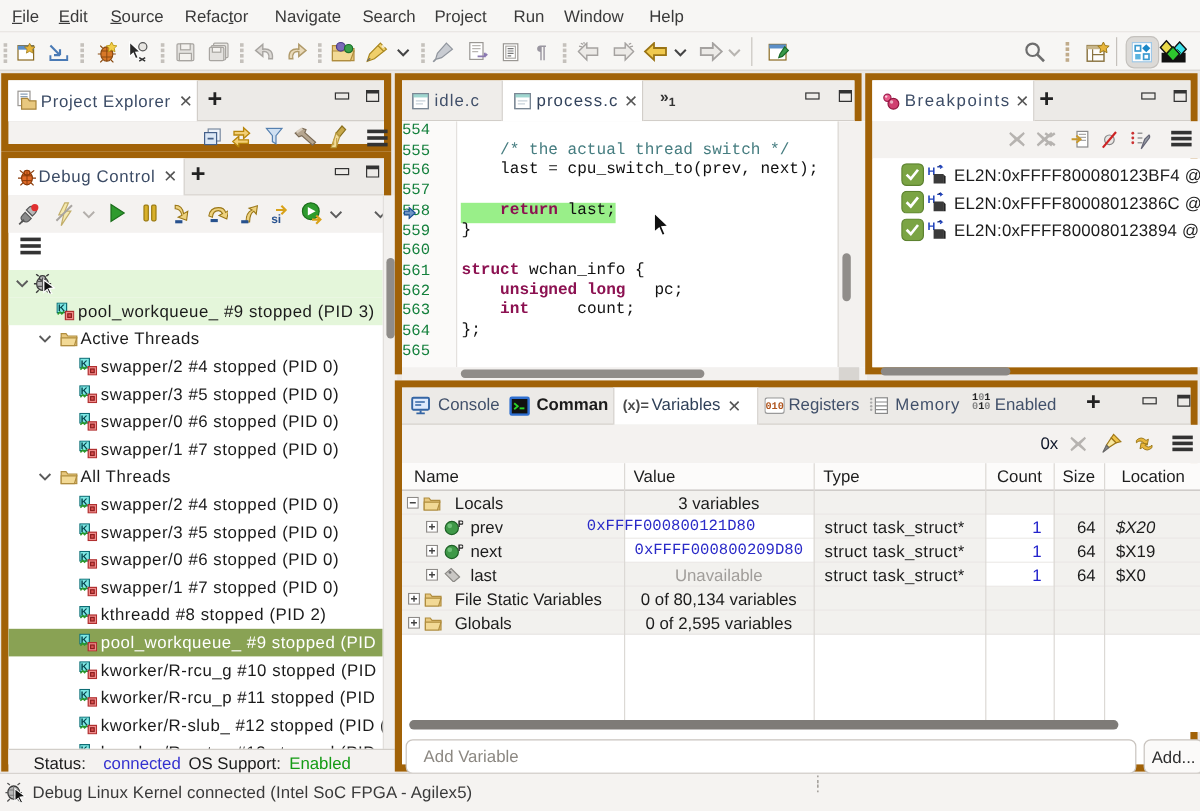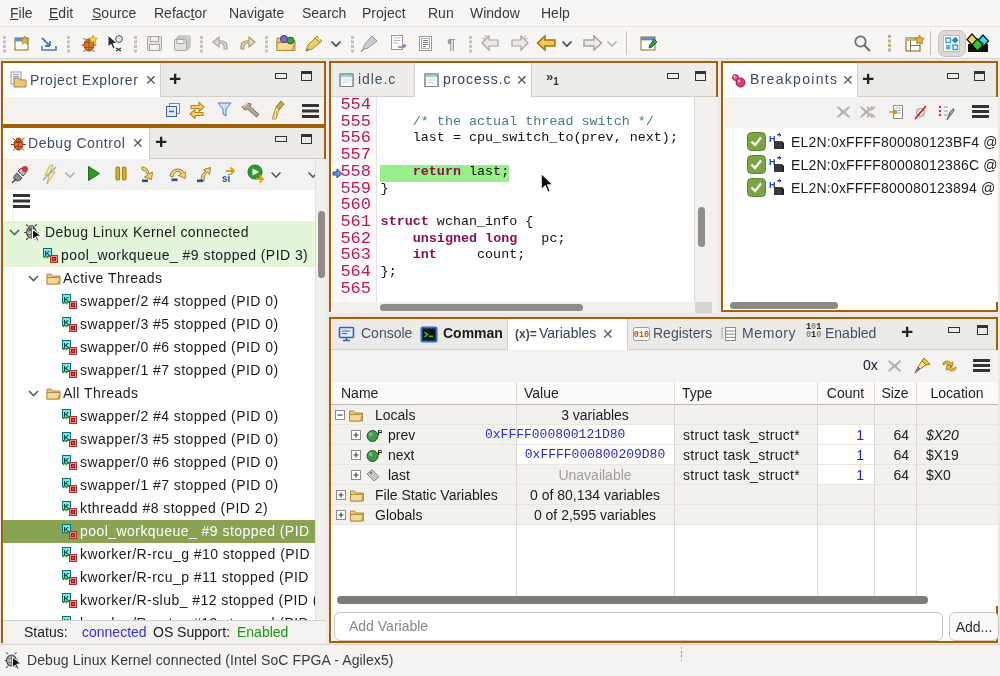--- a/index.html
+++ b/index.html
@@ -1,19 +1,19 @@
 <!DOCTYPE html>
 <html><head>
 <meta charset="utf-8">
 <style>
 * { margin:0; padding:0; box-sizing:border-box; }
 html,body { width:1000px; height:676px; overflow:hidden; }
 body { position:relative; background:#ebe8e5; font-family:"Liberation Sans",sans-serif; color:#1c1c1c; }
 .a { position:absolute; }
-.panel { position:absolute; background:#f1efec; border:2px solid #a16207; }
+.panel { position:absolute; background:#f1efec; border:6px solid #a16207; }
 .tabbar { position:absolute; left:0; right:0; top:0; background:#eceae7; border-bottom:1px solid #d2cec9; }
 .tab-active { position:absolute; background:#ffffff; border-left:1px solid #d2cec9; border-right:1px solid #d2cec9; }
 .tabtxt { font-size:14px; color:#41506a; white-space:nowrap; }
 .x { color:#555; font-size:14px; }
 .plus { color:#222; font-size:21px; font-weight:bold; }
 .mono { font-family:"Liberation Mono",monospace; }
 .treerow { position:absolute; left:0; height:22px; white-space:nowrap; font-size:14px; letter-spacing:0.45px; color:#1b1b1b; }
 .minb { position:absolute; width:12px; height:6px; border:1.6px solid #333; }
 .maxb { position:absolute; width:11px; height:10px; border:1.5px solid #333; border-top:3px solid #333; }
 svg { display:block; }
@@ -282,21 +282,20 @@
         <svg class="a" style="left:6px;top:8px;" width="11" height="7" viewBox="0 0 11 7">
           <path d="M1 1 L5.5 5.5 L10 1" fill="none" stroke="#5c5c5c" stroke-width="1.6"></path>
         </svg>
         <svg class="a" style="left:21px;top:3px;" width="18" height="17" viewBox="0 0 17 16">
           <ellipse cx="7" cy="8" rx="4.6" ry="5.2" fill="#b8b8b8" stroke="#3a3a3a"></ellipse>
           <ellipse cx="7" cy="3.4" rx="2.4" ry="1.8" fill="#b8b8b8" stroke="#3a3a3a"></ellipse>
           <path d="M7 3 V13 M3 6.2 H11 M3 10 H11" stroke="#555" stroke-width="0.9"></path>
           <path d="M4 2 L2 0.5 M10 2 L12 0.5 M2.4 8 H0.2 M13.8 8 H11.2 M4 13 L2 15 M10 13 L12 15" stroke="#3a3a3a" stroke-width="1.1"></path>
           <path d="M8 5 L16.5 11.2 L12.2 11.7 L14.3 15.7 L12.5 16.3 L10.7 12.5 L8 14.8 Z" fill="#111" stroke="#fff" stroke-width="1"></path>
         </svg>
-        <span class="a" style="left:42px;top:3px;">Debug Linux Kernel connected</span>
       </div>
       <div class="treerow" style="top:23px;width:312px;background:#e4f6da;height:23px;">
         <svg class="a" style="left:40px;top:4px;" width="15" height="15" viewBox="0 0 15 15">
           <rect x="0.5" y="0.5" width="8" height="8" fill="#7de8e4" stroke="#0e6d75"></rect>
           <text x="4.5" y="7.5" font-size="8" font-weight="bold" fill="#06454d" text-anchor="middle" font-family="Liberation Sans">K</text>
           <path d="M1 10 l2-2 1.5 1.5 2-2" stroke="#2a9a2a" stroke-width="1.3" fill="none"></path>
           <rect x="7.5" y="7.5" width="7" height="7" fill="#ef8a8a" stroke="#b03030"></rect>
           <rect x="9.5" y="9.5" width="3" height="3" fill="#d94f4f" stroke="#8c1f1f"></rect>
         </svg>
         <span class="a" style="left:58px;top:3px;">pool_workqueue_ #9 stopped (PID 3)</span>
@@ -492,21 +491,21 @@
       </svg>
     <span class="a tabtxt" style="left:112px;top:8px;color:#33435c;letter-spacing:0.95px;">process.c</span>
     <span class="a x" style="left:185px;top:9px;">✕</span>
     <span class="a" style="left:215px;top:6px;font-size:13px;font-weight:bold;color:#333;">»<sub style="font-size:10px;">1</sub></span>
     <div class="minb" style="left:336px;top:10px;"></div>
     <div class="maxb" style="left:364px;top:8px;"></div>
   </div>
   <div class="a" id="editor-body" style="left:0;top:34px;width:387px;height:216px;background:#fff;overflow:hidden;">
     <div class="a" style="left:0;top:0;width:46px;height:205px;background:#fbfaf9;border-right:1px solid #e4e1de;"></div>
     <div class="a" style="left:49px;top:68.2px;width:129px;height:16.7px;background:#99ef89;"></div>
-    <div id="lnums" class="a mono" style="left:0;top:0;width:40px;text-align:right;font-size:17px;line-height:16.72px;color:#be185d;">554<br>555<br>556<br>557<br>558<br>559<br>560<br>561<br>562<br>563<br>564<br>565</div>
+    <div id="lnums" class="a mono" style="left:0;top:0;width:40px;text-align:left;font-size:13px;line-height:16.72px;color:#15803d;">554<br>555<br>556<br>557<br>558<br>559<br>560<br>561<br>562<br>563<br>564<br>565</div>
     <div id="code" class="a mono" style="left:49.6px;top:0;font-size:13.4px;line-height:16.72px;color:#111;white-space:pre;"><br><span style="color:#467d80;">    /* the actual thread switch */</span><br>    last = cpu_switch_to(prev, next);<br><br>    <b style="color:#8c1151;">return</b> last;<br>}<br><br><b style="color:#8c1151;">struct</b> wchan_info {<br>    <b style="color:#8c1151;">unsigned</b> <b style="color:#8c1151;">long</b>   pc;<br>    <b style="color:#8c1151;">int</b>     count;<br>};<br></div>
     <svg class="a" style="left:1px;top:71px;" width="11" height="11" viewBox="0 0 11 11">
         <path d="M1 4 L5 4 L5 1 L10 5.5 L5 10 L5 7 L1 7 Z" fill="#6f94c4" stroke="#1d4f96" stroke-width="1"></path>
       </svg>
 
     <div class="a" style="left:363px;top:0;width:24px;height:205px;background:#f3f1ef;border-left:1px solid #ddd9d5;"></div>
     <div class="a" style="left:367px;top:110px;width:7px;height:40px;background:#908d8a;border-radius:4px;"></div>
 
     <div class="a" style="left:0;top:205px;width:387px;height:11px;background:#f3f1ef;"></div>
     <div class="a" style="left:49px;top:207px;width:203px;height:7px;background:#8f8c89;border-radius:4px;"></div>

